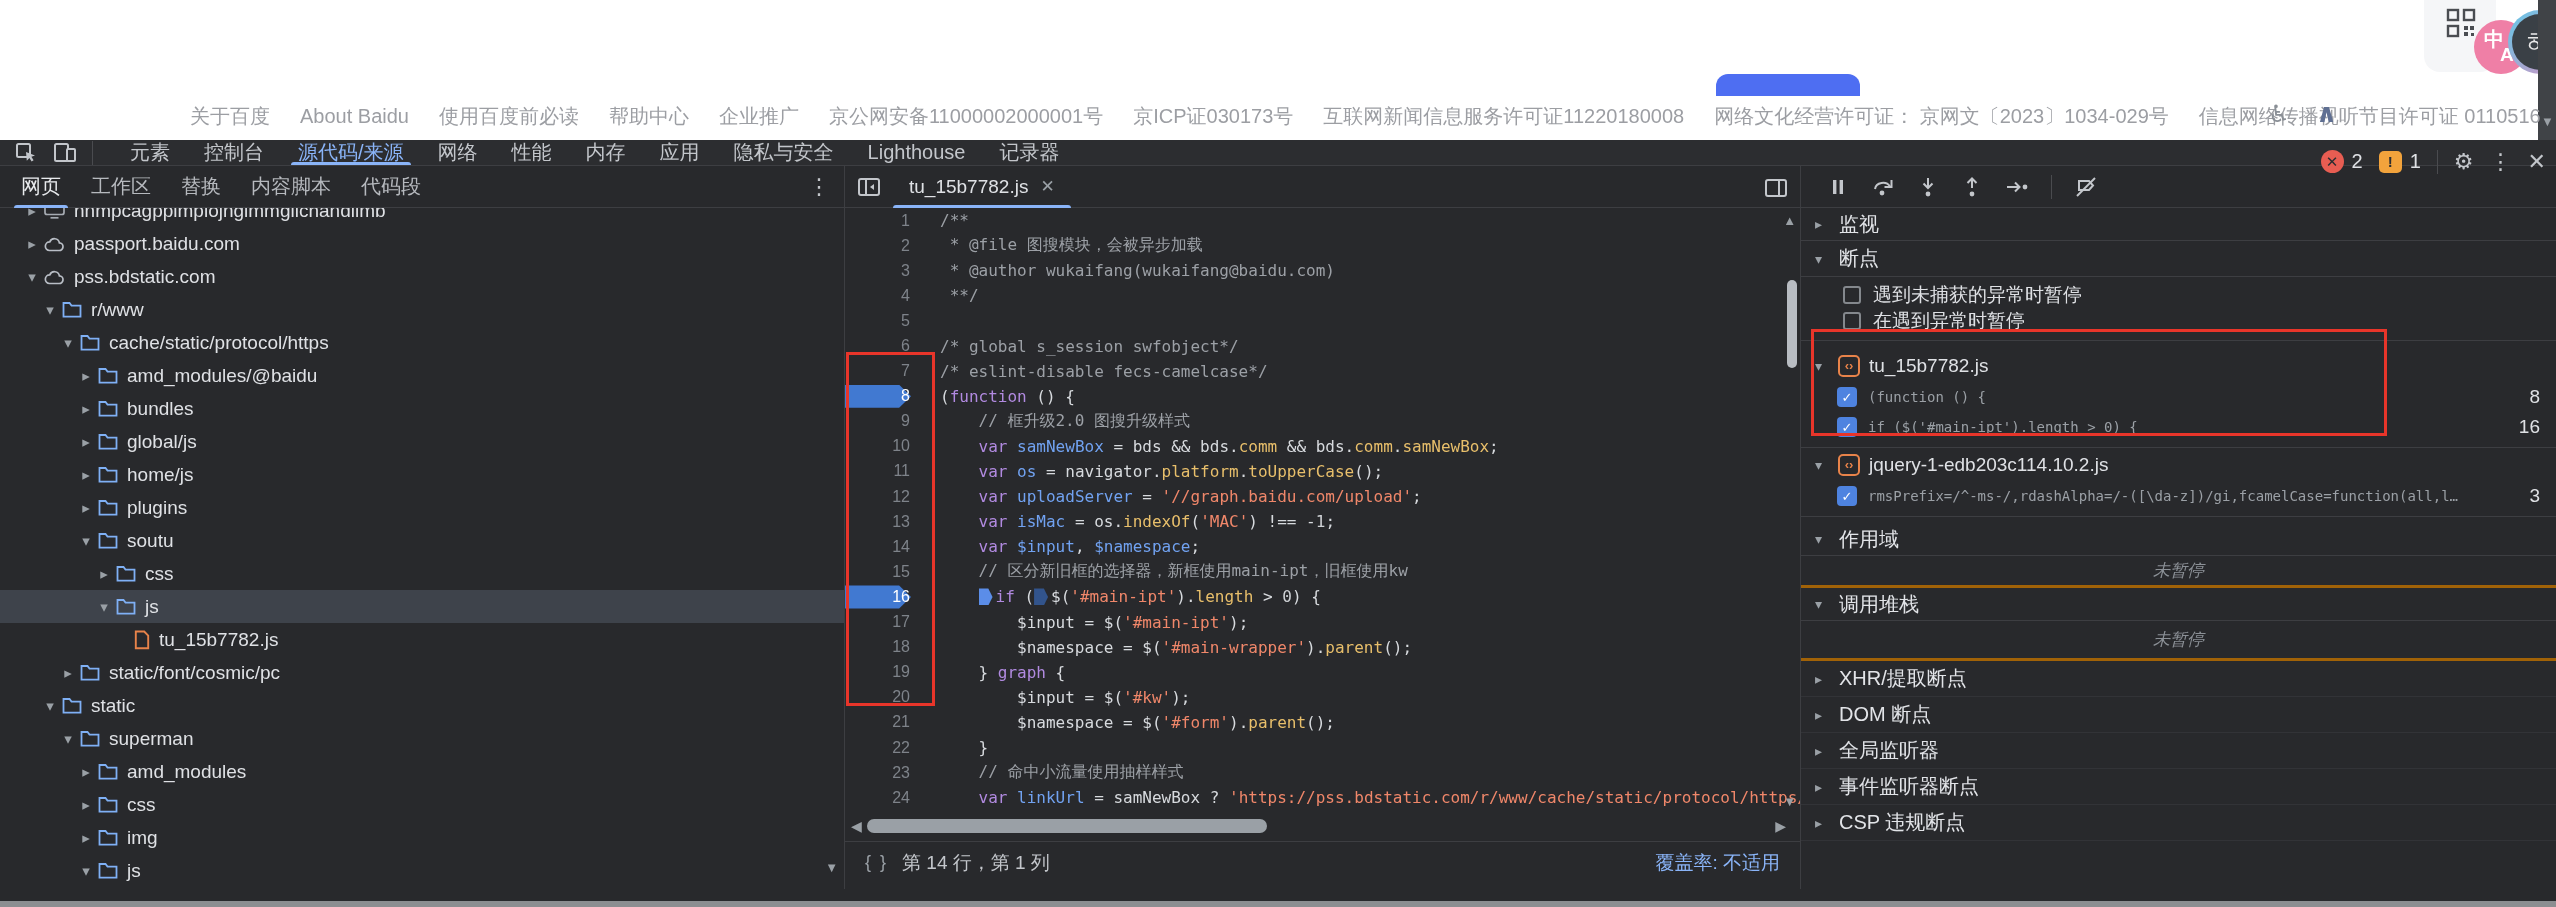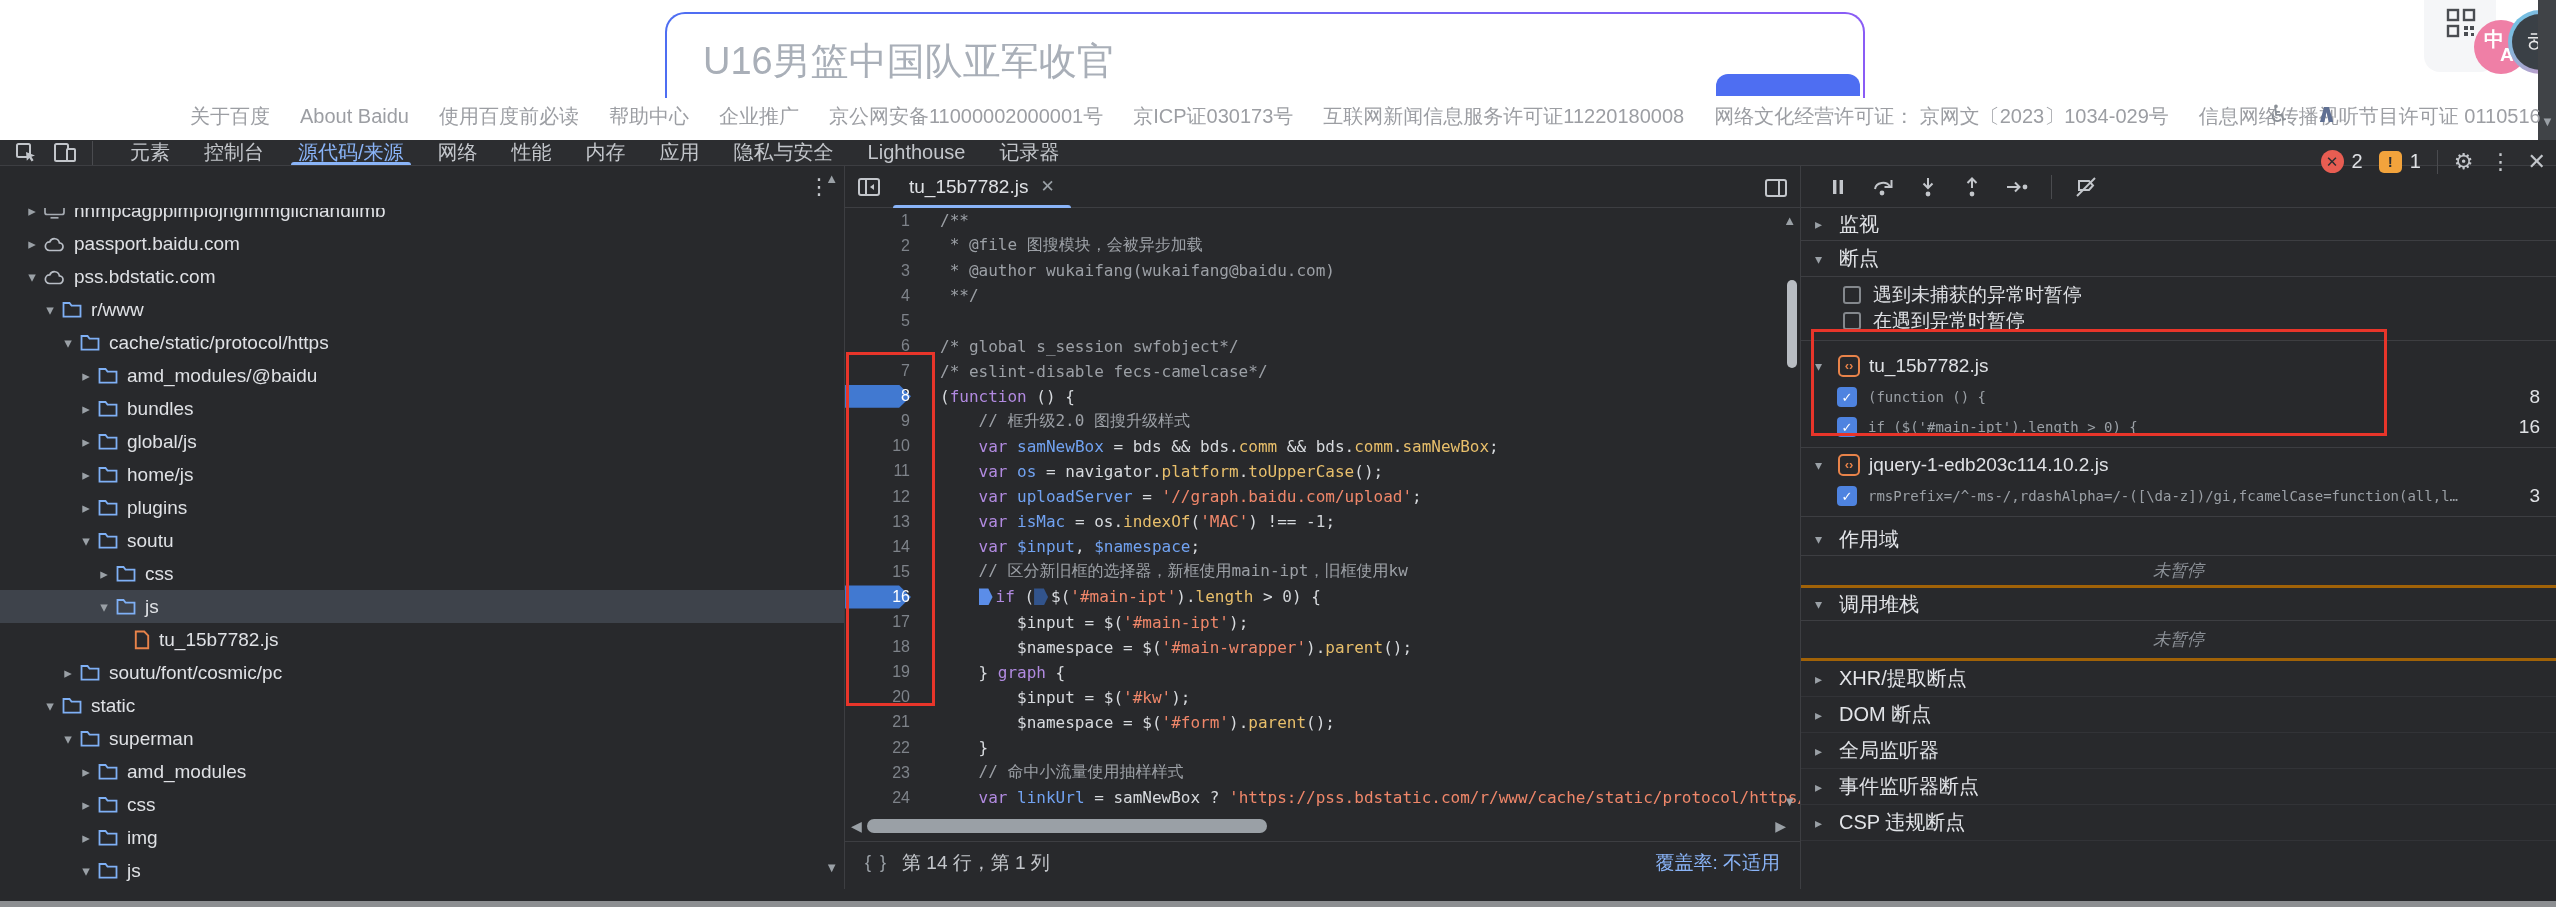--- a/index.html
+++ b/index.html
@@ -141,23 +141,20 @@
   #red-box-1 { position:absolute; left:846px; top:212px; width:89px; height:354px; border:3px solid #e8352a; z-index:40; }
   #red-box-2 { position:absolute; left:10px; top:163px; width:576px; height:107px; border:3px solid #e8352a; z-index:40; }
   #bottom-strip { position:absolute; left:0; bottom:0; width:2556px; height:6px; background:#8c8e91; z-index:45; }
 
   svg.ic { display:block; }
 </style>
 </head>
 <body>
 
 <div id="baidu-top">
-  <div id="search-box">
-    <div class="inner">U16男篮中国队亚军收官</div>
-  </div>
   <div id="baidu-submit"></div>
 
   <div id="qr-card">
     <svg class="ic" width="30" height="30" viewBox="0 0 30 30">
       <g fill="none" stroke="#4a4d52" stroke-width="2.4">
         <rect x="2" y="2" width="10" height="10"></rect>
           <rect x="18" y="2" width="10" height="10"></rect>
           <rect x="2" y="18" width="10" height="10"></rect>
       </g>
       <g fill="#4a4d52">
@@ -229,20 +226,27 @@
       <div class="vsep"></div>
       <span class="glyph-btn">⚙</span>
       <span class="glyph-btn">⋮</span>
       <span class="glyph-btn">✕</span>
     </div>
   </div>
 
   <div id="dt-main">
 
     <div id="navigator">
+      <div id="nav-tabs">
+          <div class="nav-tab active">网页</div>
+          <div class="nav-tab">工作区</div>
+          <div class="nav-tab">替换</div>
+          <div class="nav-tab">内容脚本</div>
+          <div class="nav-tab">代码段</div>
+        </div>
       <span id="nav-menu-dots">⋮</span>
       <div id="file-tree">
           <div class="tree-row" style="padding-left: 22px; margin-top: -14px;">
             <span class="tree-arrow">▸</span>
             <span class="tree-icon">
               <svg class="ic" width="21" height="17" viewBox="0 0 21 17">
                 <rect x="1" y="1" width="19" height="11.5" rx="2" fill="none" stroke="#a6abb2" stroke-width="1.7"></rect>
                 <path d="M6.5 15.8 h8" stroke="#a6abb2" stroke-width="1.7"></path>
               </svg>
             </span>
@@ -365,21 +369,21 @@
             </span>
             <span>tu_15b7782.js</span>
           </div>
           <div class="tree-row" style="padding-left: 58px;">
             <span class="tree-arrow">▸</span>
             <span class="tree-icon">
               <svg class="ic" width="20" height="17" viewBox="0 0 20 17">
                 <path d="M1.5 2 h6 l2 2.6 h9 v11 h-17 z" fill="none" stroke="#7fb0f5" stroke-width="1.8"></path>
               </svg>
             </span>
-            <span>soutu/font/cosmic/pc</span>
+            <span>static/font/cosmic/pc</span>
           </div>
           <div class="tree-row" style="padding-left: 40px;">
             <span class="tree-arrow">▾</span>
             <span class="tree-icon">
               <svg class="ic" width="20" height="17" viewBox="0 0 20 17">
                 <path d="M1.5 2 h6 l2 2.6 h9 v11 h-17 z" fill="none" stroke="#7fb0f5" stroke-width="1.8"></path>
               </svg>
             </span>
             <span>static</span>
           </div>

